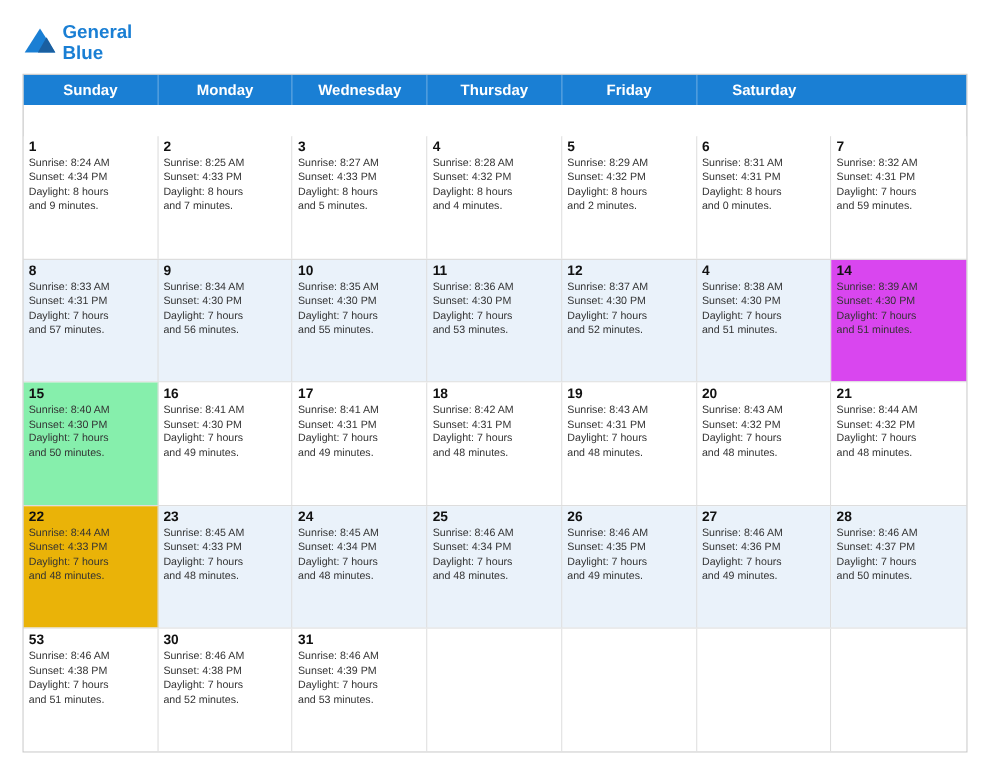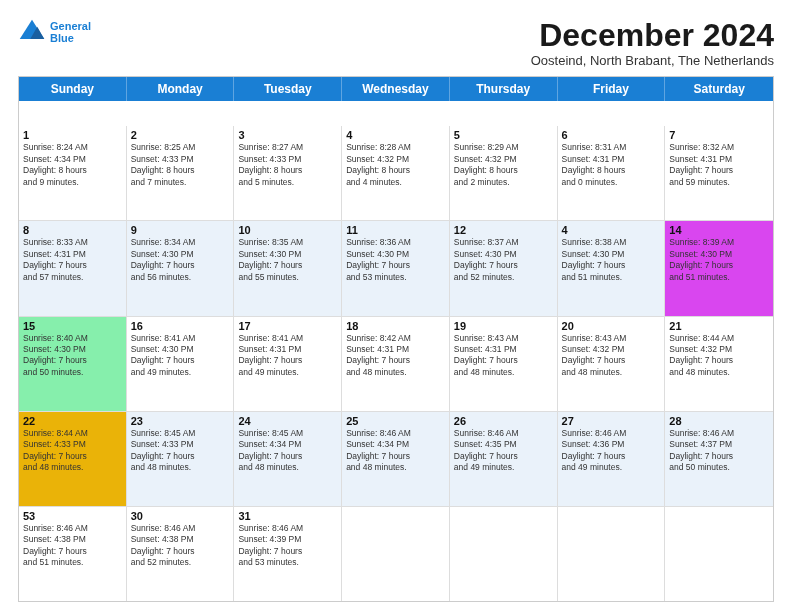--- a/index.html
+++ b/index.html
@@ -22,21 +22,21 @@
       justify-content: space-between;
       align-items: flex-start;
       margin-bottom: 8px;
     }
     .logo {
       display: flex;
       align-items: center;
       gap: 4px;
     }
     .logo-text {
-      font-size: 11px;
+      font-size: 15px;
       font-weight: bold;
       color: #1a1a1a;
       line-height: 1.1;
     }
     .logo-text span {
       color: #1a7fd4;
     }
     .logo-icon {
       width: 28px;
       height: 28px;
@@ -125,31 +125,26 @@
     <div class="logo">
       <svg class="logo-icon" viewBox="0 0 32 32">
         <polygon points="16,2 30,24 2,24" fill="#1a7fd4"></polygon>
         <polygon points="22,10 30,24 14,24" fill="#1a5fa0"></polygon>
       </svg>
       <div class="logo-text">
         <div><span>General</span></div>
         <div><span style="color:#1a7fd4">Blue</span></div>
       </div>
     </div>
-    <div class="title-section">
-      <div class="main-title">December 2024</div>
-      <div class="subtitle">Oosteind, North Brabant, The Netherlands</div>
-    </div>
   </div>
 
   <div class="calendar">
     <div class="cal-header-row" id="cal-header">
         <div class="cal-header-cell">Sunday</div>
         <div class="cal-header-cell">Monday</div>
-        <div class="cal-header-cell">Tuesday</div>
         <div class="cal-header-cell">Wednesday</div>
         <div class="cal-header-cell">Thursday</div>
         <div class="cal-header-cell">Friday</div>
         <div class="cal-header-cell">Saturday</div>
       </div>
     <div class="cal-body" id="cal-body">
         <div class="cal-week">
           <div class="cal-cell" style="background: rgb(255, 255, 255);">
             <span class="day-num">1</span>
             <div class="cell-content">Sunrise: 8:24 AM<br>Sunset: 4:34 PM<br>Daylight: 8 hours<br>and 9 minutes.</div>

